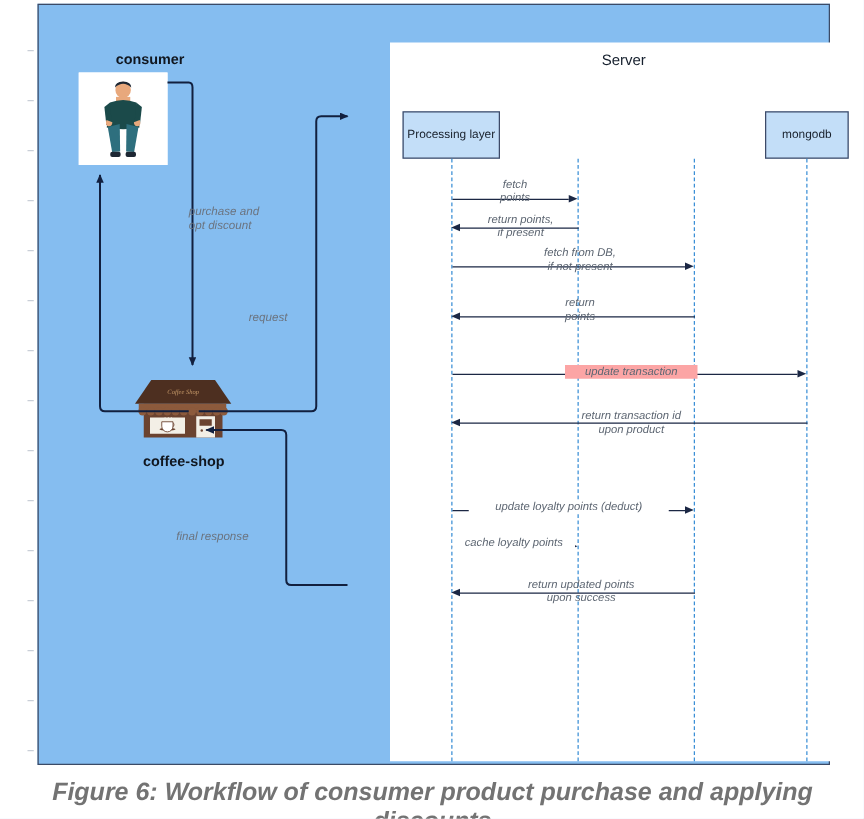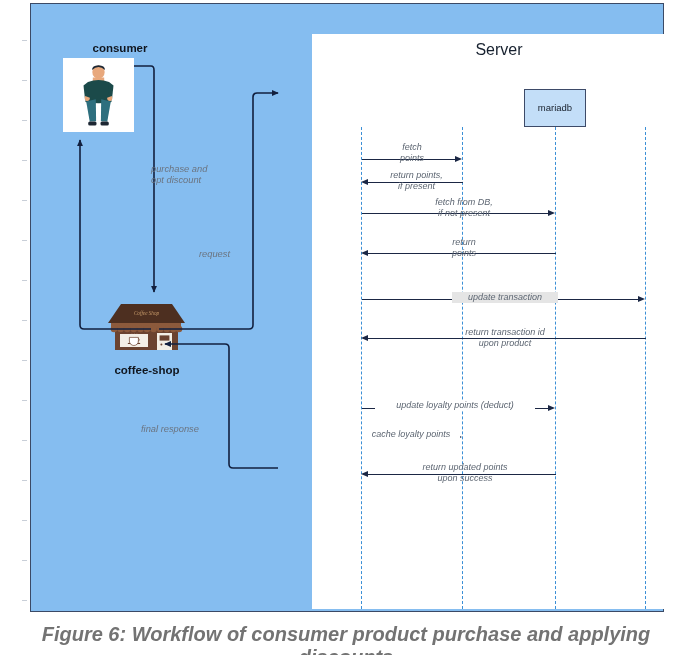--- a/index.html
+++ b/index.html
@@ -15,21 +15,21 @@
   
   .panel{position:absolute;left:30px;top:3px;width:634px;height:609px;
          background:#85bdf0;border:1.5px solid #3b4a66;box-sizing:border-box;}
 
   .panel-title{position:absolute;left:0;top:6px;width:634px;text-align:center;
                font-size:15.5px;color:#16202e;letter-spacing:.2px;}
 
   
   .server{position:absolute;left:281px;top:30px;width:374px;height:575px;background:#ffffff;}
   .server-title{position:absolute;left:0;top:7px;width:374px;text-align:center;
-                font-size:16px;color:#16202e;}
+                font-size:12px;color:#16202e;}
 
   
   .lbox{position:absolute;background:#c3def8;border:1.6px solid #3d4a68;
         box-sizing:border-box;display:flex;align-items:center;justify-content:center;
         font-size:9.5px;color:#18202c;text-align:center;line-height:1.15;}
 
   .lifeline{position:absolute;width:0;border-left:1.6px dashed #3b8fd6;}
 
   
   .msg{position:absolute;height:0;border-top:1.1px solid #1b2744;}
@@ -149,22 +149,25 @@
     </svg>
 
     <div class="plabel" style="left:120px;top:160px;width:92px;">purchase and
 opt discount</div>
     <div class="plabel" style="left:168px;top:245px;width:60px;">request</div>
     <div class="plabel" style="left:110px;top:420px;width:86px;font-style:italic;">final response</div>
 
     <div class="server">
       <div class="server-title">Server</div>
 
-      <div class="lbox" style="left:212px;top:55px;width:62px;height:38px;">
-        <span>mariadb</span>
+      <div class="lbox" style="left:10px;top:55px;width:78px;height:38px;">
+        <span>Processing layer</span>
+      </div>
+      <div class="lbox" style="left:300px;top:55px;width:67px;height:38px;">
+        <span>mongodb</span>
       </div>
 
       <div class="lifeline" style="left:49px;top:93px;height:482px;"></div>
       <div class="lifeline" style="left:150px;top:93px;height:482px;"></div>
       <div class="lifeline" style="left:243px;top:93px;height:482px;"></div>
       <div class="lifeline" style="left:333px;top:93px;height:482px;"></div>
 
       <div class="msg" style="left:50px;top:125px;width:93px;"></div>
       <div class="ahead r" style="left:143px;top:121.5px;"></div>
       <div class="mlabel" style="left:58px;top:108px;width:84px;">fetch
@@ -180,21 +183,21 @@
       <div class="mlabel" style="left:97px;top:163px;width:110px;">fetch from DB,
 if not present</div>
 
       <div class="msg" style="left:56px;top:219px;width:188px;"></div>
       <div class="ahead l" style="left:49px;top:215.5px;"></div>
       <div class="mlabel" style="left:110px;top:203px;width:84px;">return
 points</div>
 
       <div class="msg" style="left:50px;top:265px;width:276px;"></div>
       <div class="ahead r" style="left:326px;top:261.5px;"></div>
-      <div class="mlabel" style="left:140px;top:258px;width:106px;background:#e5e5e5;">update transaction</div>
+      <div class="mlabel" style="left:140px;top:258px;width:106px;background:#fca5a5;">update transaction</div>
 
       <div class="msg" style="left:56px;top:304px;width:278px;"></div>
       <div class="ahead l" style="left:49px;top:300.5px;"></div>
       <div class="mlabel" style="left:130px;top:293px;width:126px;">return transaction id
 upon product</div>
 
       <div class="msg" style="left:50px;top:374px;width:186px;"></div>
       <div class="ahead r" style="left:236px;top:370.5px;"></div>
       <div class="mlabel" style="left:63px;top:366px;width:160px;background:#ffffff;">update loyalty points (deduct)</div>
 

